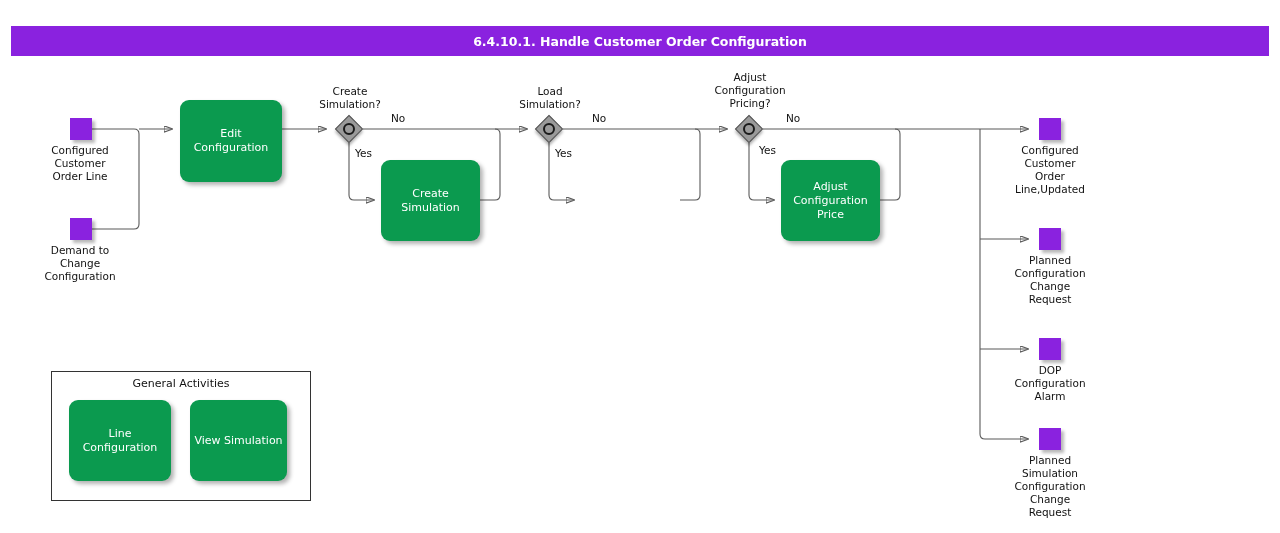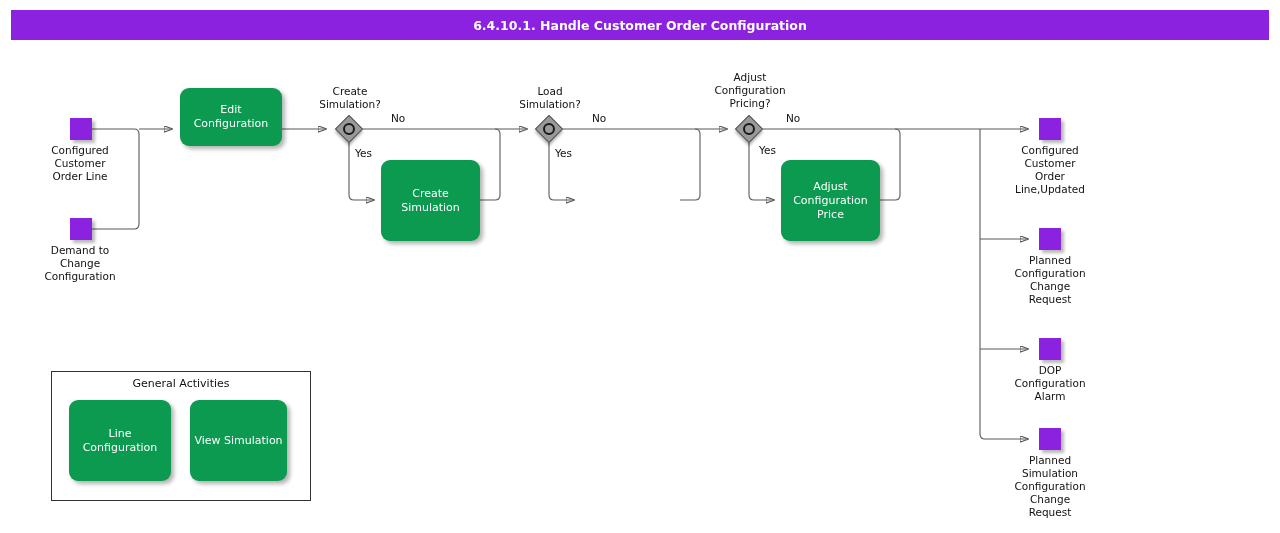--- a/index.html
+++ b/index.html
@@ -12,21 +12,21 @@
   }
   #canvas {
     position: relative;
     width: 1280px; height: 533px;
     background: #ffffff;
   }
 
   
   .title-bar {
     position: absolute;
-    left: 11px; top: 10px;
+    left: 11px; top: 26px;
     width: 1258px; height: 30px;
     background: #8A22DF;
     display: flex; align-items: center; justify-content: center;
   }
   .title-bar .title-text {
     color: #ffffff;
     font-size: 12.5px;
     font-weight: bold;
     font-family: "DejaVu Sans", sans-serif;
     letter-spacing: 0px;
@@ -184,21 +184,21 @@
   <div class="dataobj" style="left:70px; top:118px;"></div>
   <div class="dataobj-label" style="left:15px; top:144px; width:130px;">Configured
 Customer
 Order Line</div>
 
   <div class="dataobj" style="left:70px; top:218px;"></div>
   <div class="dataobj-label" style="left:15px; top:244px; width:130px;">Demand to
 Change
 Configuration</div>
 
-  <div class="task" style="left:180px; top:88px; width:102px; height:58px;">Edit
+  <div class="task" style="left:180px; top:100px; width:102px; height:82px;">Edit
 Configuration</div>
 
   <div class="task" style="left:381px; top:160px; width:99px; height:81px;">Create
 Simulation</div>
 
 
   <div class="task" style="left:781px; top:160px; width:99px; height:81px;">Adjust
 Configuration
 Price</div>
 

